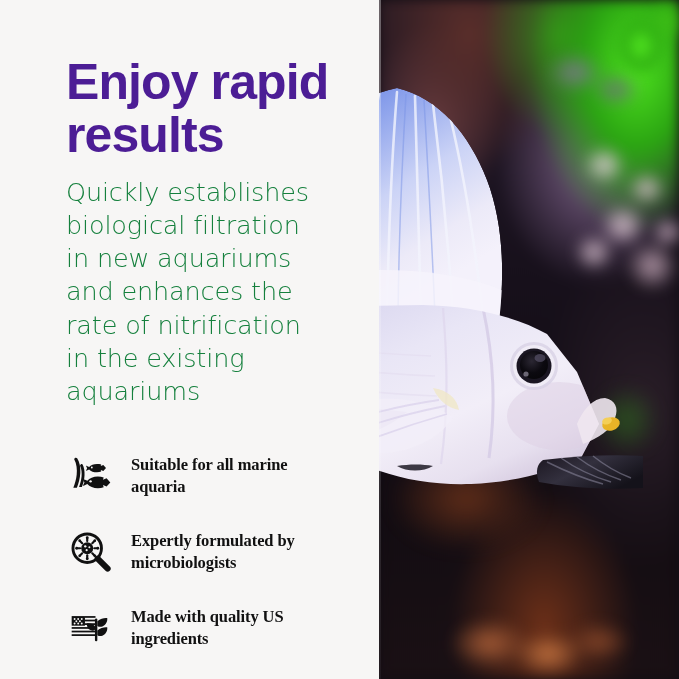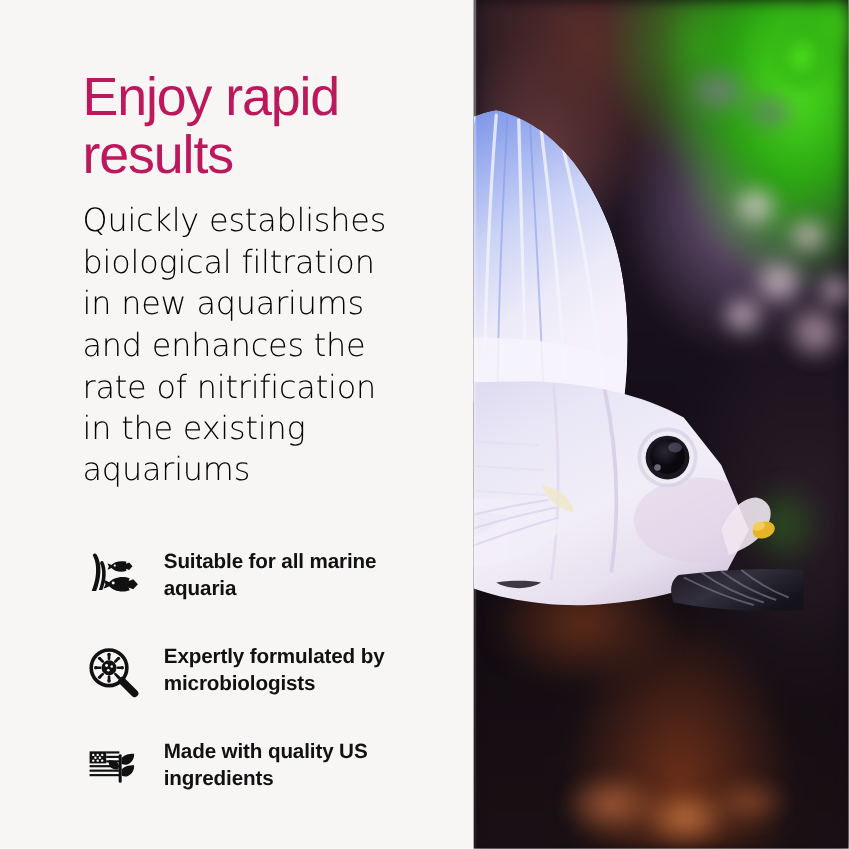--- a/index.html
+++ b/index.html
@@ -21,35 +21,35 @@
     position:relative;
     width:379px;
     height:679px;
     background:#f7f6f5;
     box-sizing:border-box;
     padding:56px 30px 22px 66px;
     display:flex;
     flex-direction:column;
   }
   .headline{
-    font-size:43px;
+    font-size:50px;
     line-height:1.06;
-    font-weight:400;
+    font-weight:700;
     letter-spacing:-0.9px;
-    color:#be185d;
+    color:#4c1d95;
     margin:0 0 14px 0;
     max-width:270px;
     font-family:"Liberation Sans", sans-serif;
   }
   .subcopy{
     font-size:25.5px;
     line-height:1.30;
     font-weight:300;
     letter-spacing:-0.15px;
-    color:#000000;
+    color:#15803d;
     margin:0;
     max-width:252px;
     font-family:"DejaVu Sans", sans-serif;
   }
 
   .features{
     margin-top:44px;
     display:flex;
     flex-direction:column;
     gap:28px;
@@ -64,21 +64,21 @@
     width:48px;height:48px;
     display:flex;align-items:center;justify-content:center;
   }
   .feature-icon svg{display:block;}
   .feature-text{
     font-size:16.5px;
     line-height:1.32;
     font-weight:700;
     letter-spacing:-0.1px;
     color:#111111;
-    font-family:Liberation Sans, sans-serif;
+    font-family:Liberation Serif, serif;
     max-width:210px;
   }
 
   
   .photo-panel{
     position:relative;
     width:300px;
     height:679px;
     overflow:hidden;
     background:#120d14;

